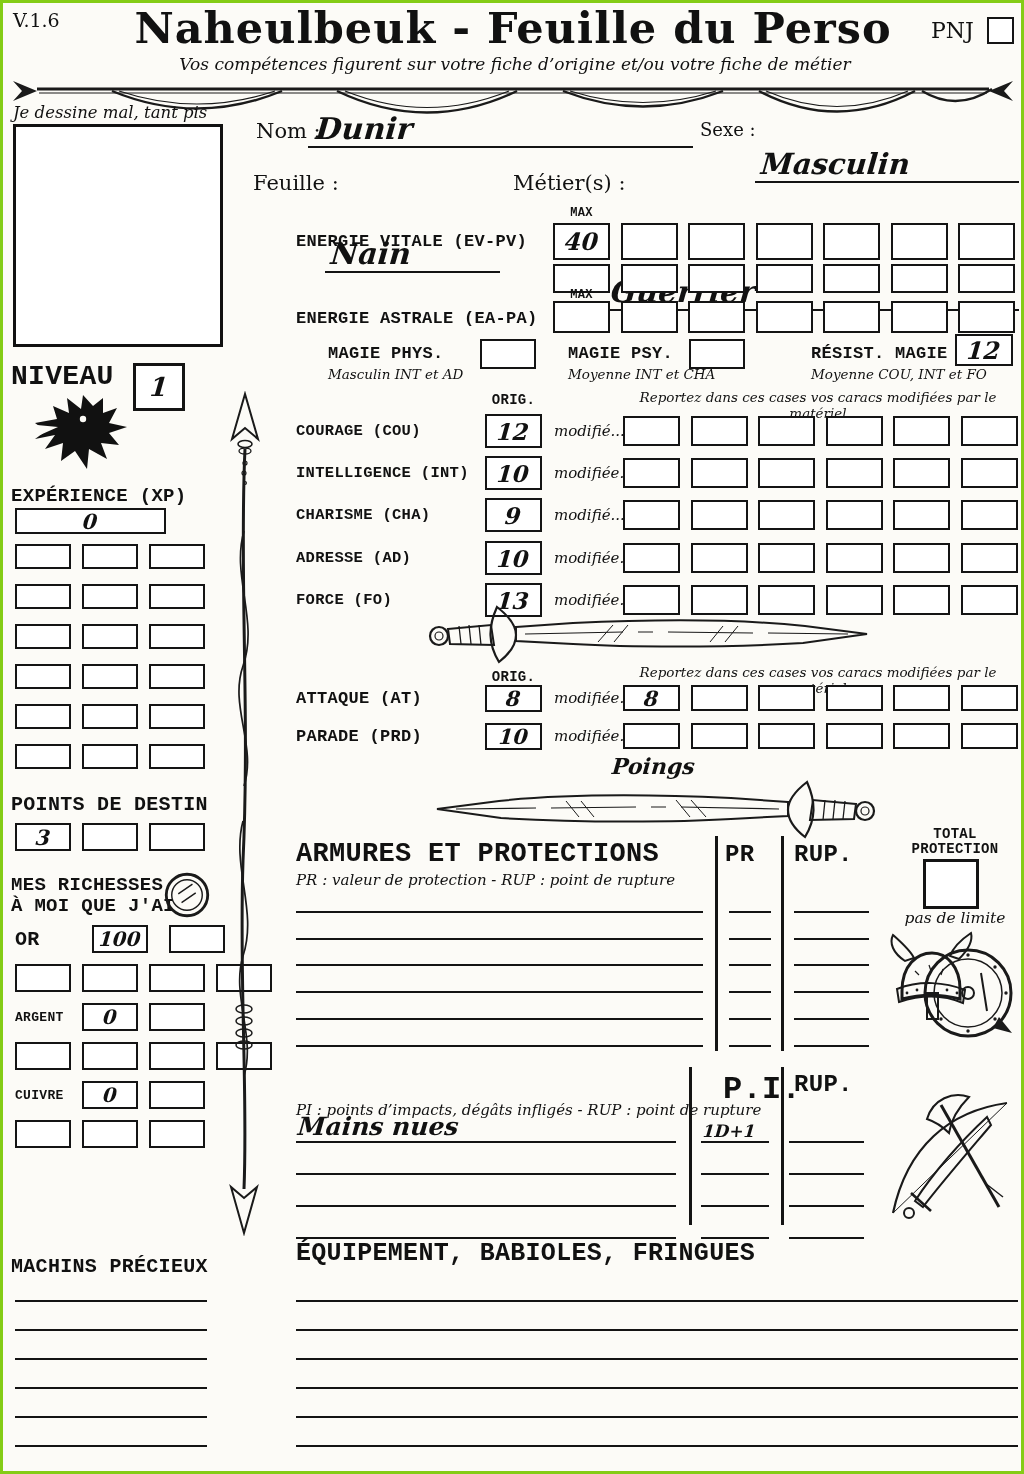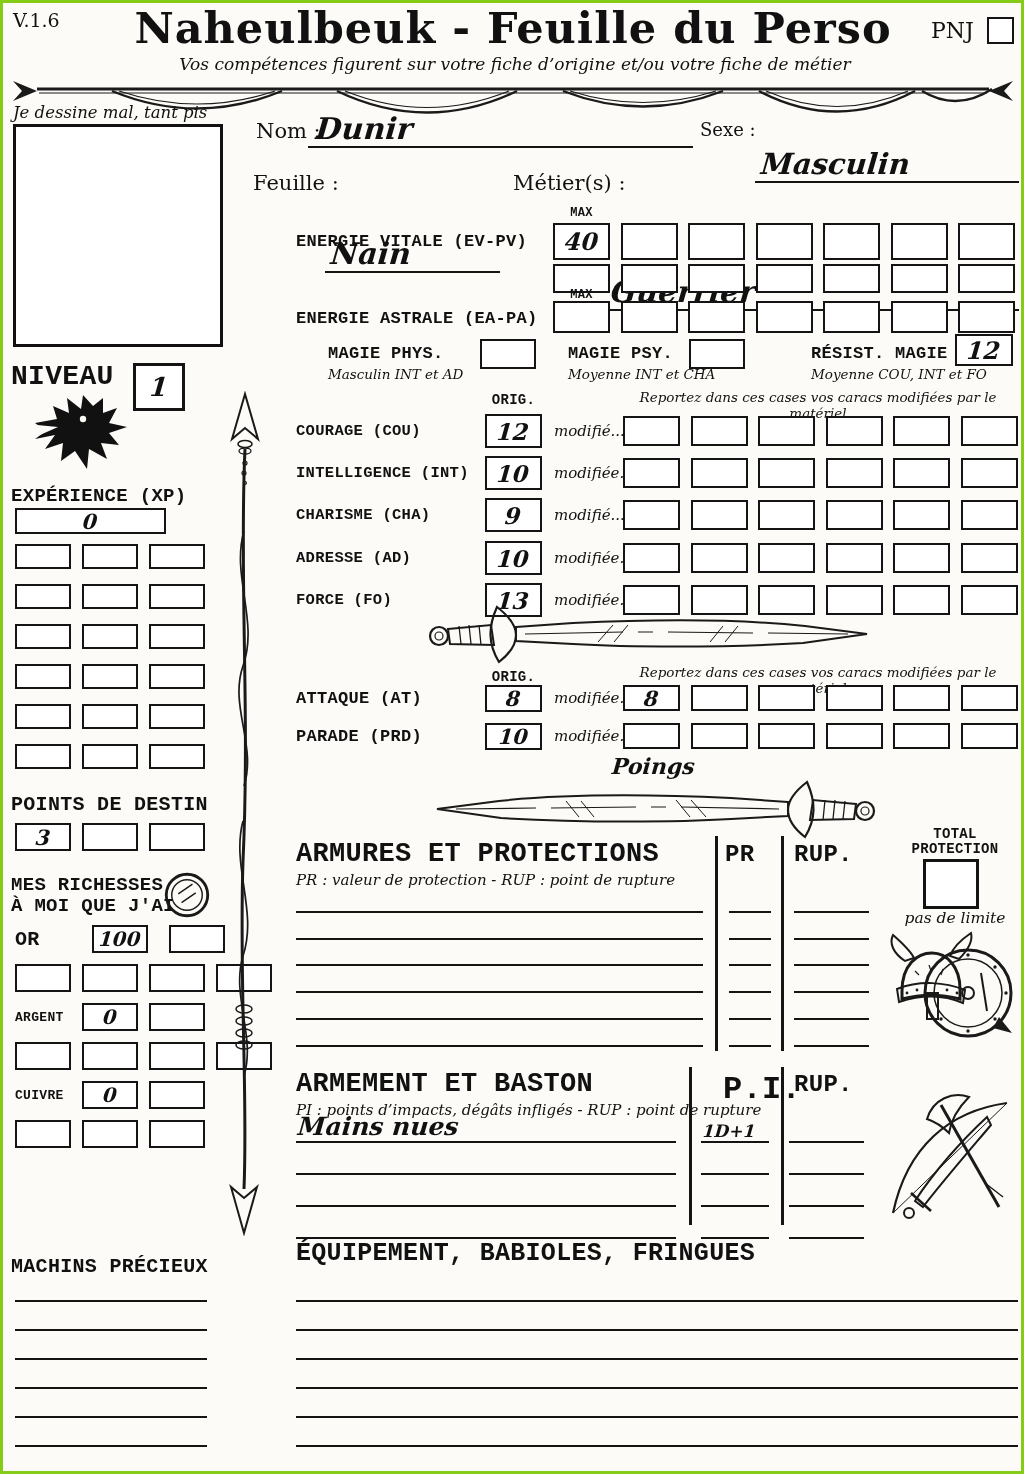--- a/index.html
+++ b/index.html
@@ -480,21 +480,20 @@
       <path class="ink" d="M12,58 C35,49 60,51 80,59 L78,72 C57,63 35,64 14,71 Z" stroke-width="2" fill="#fcfbf7"></path>
       <rect class="ink" x="42" y="62" width="11" height="26" stroke-width="2" fill="#fcfbf7"></rect>
       <circle cx="22" cy="62" r="1.4" fill="#1a1a1a"></circle>
         <circle cx="32" cy="59" r="1.4" fill="#1a1a1a"></circle>
       <circle cx="62" cy="59" r="1.4" fill="#1a1a1a"></circle>
         <circle cx="72" cy="62" r="1.4" fill="#1a1a1a"></circle>
       <path class="ink" d="M30,40 L34,44 M44,34 L46,40 M58,38 L56,44" stroke-width="1.2"></path>
     </svg>
   </div>
 
-  <div class="abs lbl" style="left:293px;top:1066px;font-size:27px">ARMEMENT ET BASTON</div>
   <div class="abs script" style="left:293px;top:1098px;font-size:15px">PI : points d’impacts, dégâts infligés - RUP : point de rupture</div>
   <div class="abs lbl" style="left:720px;top:1068px;font-size:32px">P.I.</div>
   <div class="abs lbl" style="left:791px;top:1068px;font-size:24px">RUP.</div>
   <div class="abs" style="left:686px;top:1064px;height:158px;border-left:3px solid #141414"></div>
   <div class="abs" style="left:778px;top:1064px;height:158px;border-left:3px solid #141414"></div>
 
   <div class="abs" style="left:293px;top:1108px;width:580px">
     <div class="wrow">
       <div class="wline" style="width:380px">
         <span class="hand abs" style="left:2px;bottom:0;font-size:25px">Mains nues</span>

